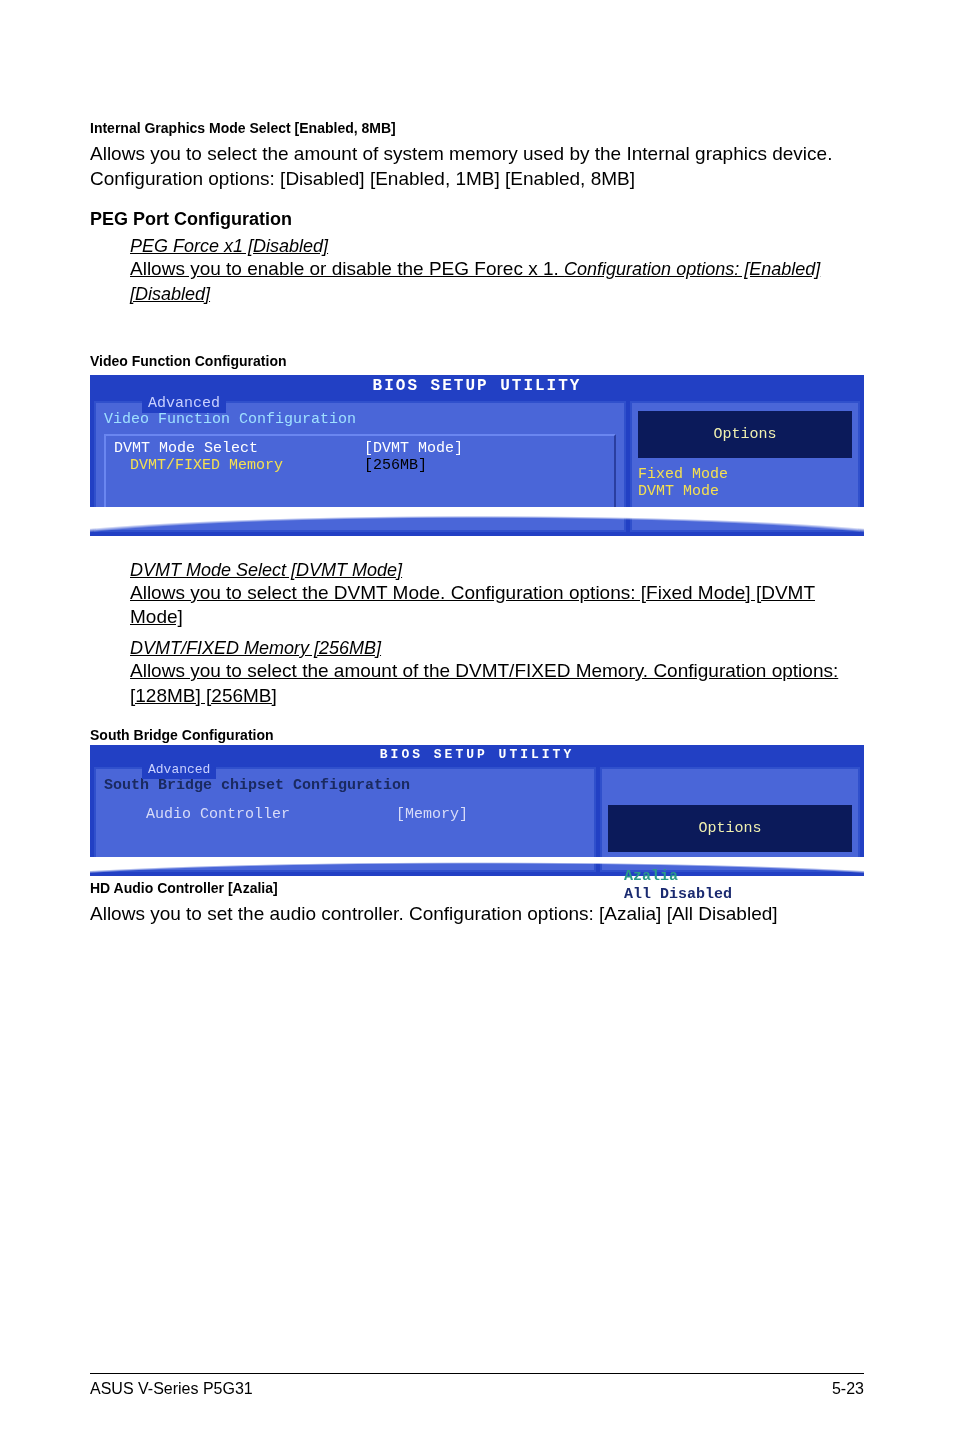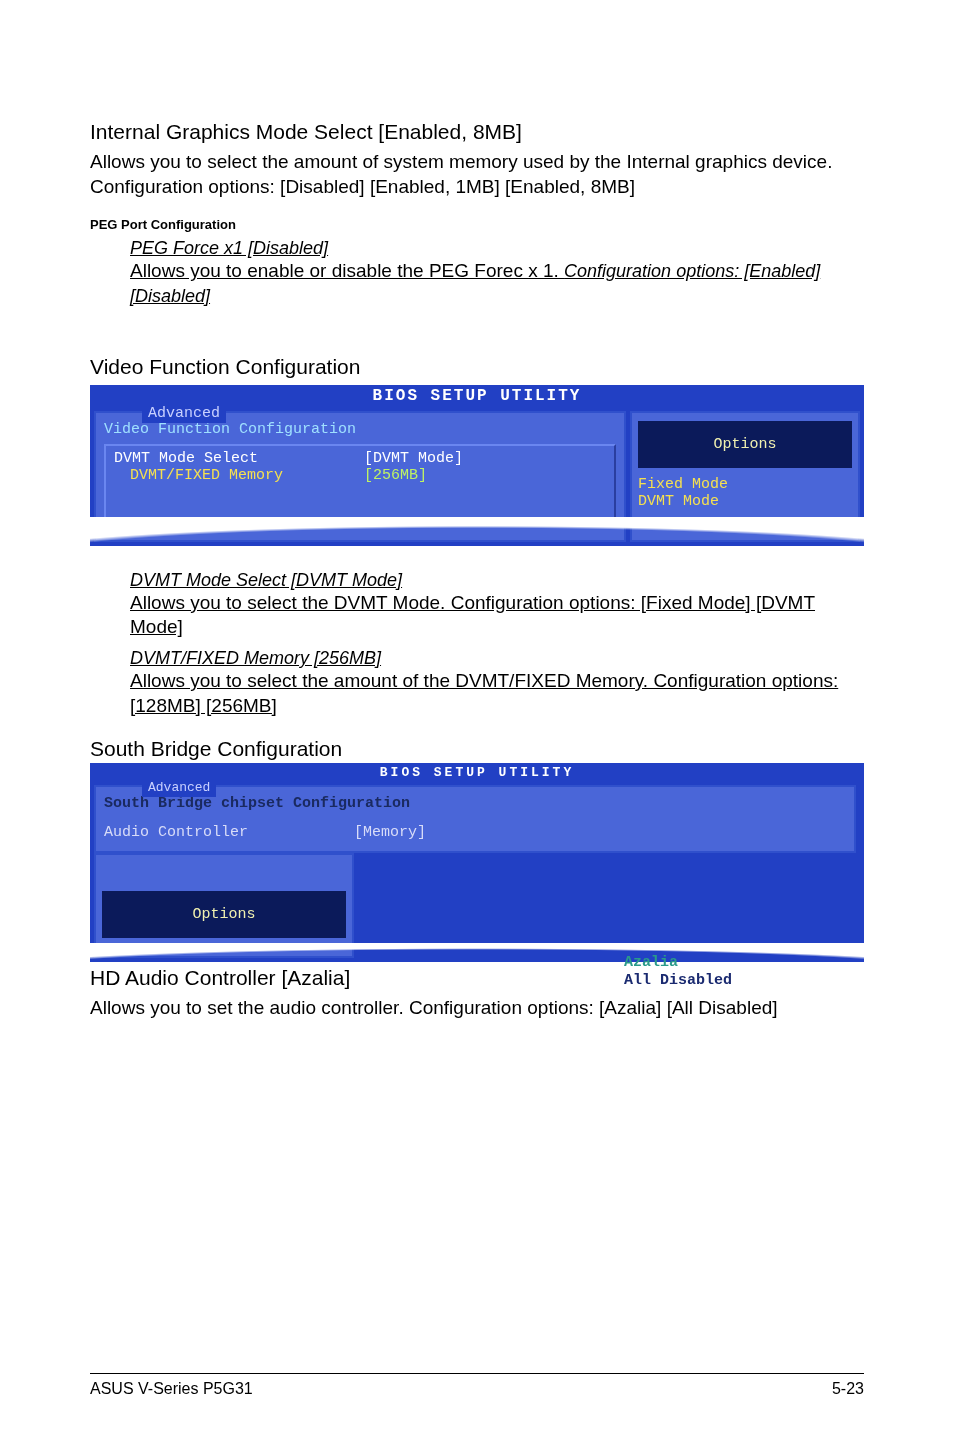--- a/index.html
+++ b/index.html
@@ -1,59 +1,59 @@
 <!DOCTYPE html>
 <html><head>
 <meta charset="utf-8">
 <style>
   * { box-sizing: border-box; margin: 0; padding: 0; }
   html, body { width: 954px; height: 1438px; font-family: Arial, Helvetica, sans-serif; background: #fff; color: #000; }
   body { padding: 120px 90px 40px 90px; position: relative; }
 
-  .h2 { font-size: 21px; font-weight: normal; margin-bottom: 6px; }
-  .h3 { font-size: 13px; font-weight: bold; margin-bottom: 6px; }
+  .h2 { font-size: 14px; font-weight: bold; margin-bottom: 6px; }
+  .h3 { font-size: 18px; font-weight: bold; margin-bottom: 6px; }
   .para { font-size: 19px; line-height: 1.3; margin-bottom: 10px; }
   .indent-block { padding-left: 40px; margin-top: 6px; margin-bottom: 18px; }
   .u-italic { text-decoration: underline; font-style: italic; font-size: 18px; }
   .inline-italic { font-style: italic; font-size: 18px; }
   .runin { font-size: 19px; line-height: 1.3; text-decoration: underline; }
   .bios-header { background: #2240c4; color: #fff; text-align: center; font-family: "Courier New", monospace; font-weight: bold; letter-spacing: 2px; font-size: 16px; padding: 2px 0 0 0; height: 22px; }
   .tab-label { position: absolute; left: 52px; top: 20px; background: #2240c4; color: #c8d0ff; font-family: "Courier New", monospace; font-size: 15px; padding: 0px 6px 0 6px; height: 18px; line-height: 18px; z-index: 3; }
 
   .bios-body { display: flex; background: #2240c4; padding: 4px; }
   .bios-left { flex: 1; background: #4a66d8; margin: 0 4px 0 0; position: relative; padding: 4px 0 10px 0; font-family: "Courier New", monospace; font-size: 15px; color: #fff; border: 2px solid #3050cc; }
   .bios-right { width: 230px; background: #4a66d8; position: relative; padding: 8px 6px 10px 6px; font-family: "Courier New", monospace; font-size: 15px; color: #fff; border: 2px solid #3050cc; }
 
   .inset-panel { margin: 6px 8px 0 8px; border-top: 2px solid #6a86f0; border-left: 2px solid #6a86f0; border-right: 2px solid #2a3ea0; border-bottom: 2px solid #2a3ea0; padding: 4px 8px 12px 8px; }
   .panel-title2 { color: #1a2a60; font-weight: bold; margin: 4px 8px 12px 8px; }
   .setting-row { display: flex; }
   .setting-label { width: 250px; }
   .setting-val { color: #fff; }
-  .setting-val-y { color: #bef264; text-align: center; }
+  .setting-val-y { color: #000000; text-align: center; }
   .setting-label-y { color: #f5e050; }
   .indent-setting { padding-left: 16px; }
 
   .options-box { background: #0b1a5a; color: #f0f0b0; text-align: center; padding: 15px 0; margin-bottom: 8px; }
   .opt-line { color: #f5e050; }
 
   .curve-mask { position: absolute; left: 0; right: 0; bottom: -1px; height: 30px; background: radial-gradient(ellipse 120% 60px at 50% 40px, rgba(255,255,255,0) 48%, #fff 52%); pointer-events: none; }
 
   .section-gap-lg { margin-top: 46px; }
   .section-gap-md { margin-top: 18px; }
 
   .footer { position: absolute; left: 90px; right: 90px; bottom: 40px; border-top: 1px solid #000; padding-top: 6px; display: flex; justify-content: space-between; font-size: 16px; }
 
   .bios-wrap { position: relative; margin-top: 4px; margin-bottom: 24px; }
   .bios-wrap .curve-mask { z-index: 5; }
 
   
   .bios-body.small .bios-left { padding-bottom: 4px; }
   .bios-body.small .bios-right { width: 260px; }
   .bios-body.small .options-box { margin-top: 28px; }
-  .bios-body.small { min-height: 80px; flex-direction: column; }
+  .bios-body.small { min-height: 80px; }
 
   
   .outer-title { color: #9fe0ff; margin: 4px 8px 2px 8px; }
 
 </style>
 </head>
 <body>
 
 <div class="h2">Internal Graphics Mode Select [Enabled, 8MB]</div>
 <div class="para">Allows you to select the amount of system memory used by the Internal graphics device. Configuration options: [Disabled] [Enabled, 1MB] [Enabled, 8MB]</div>
@@ -106,21 +106,21 @@
 
 <div class="h2" style="margin-top:4px;">South Bridge Configuration</div>
 
 <div class="bios-wrap" style="margin-top:-4px; margin-bottom:4px;">
   <div class="bios-header" style="font-size:13px; letter-spacing:3px; height:18px;">BIOS SETUP UTILITY</div>
   <div class="tab-label" style="top:16px; font-size:13px;">Advanced</div>
   <div class="bios-body small">
     <div class="bios-left">
       <div class="panel-title2">South Bridge chipset Configuration</div>
       <div class="setting-row" style="padding:0 8px;">
-        <div class="setting-label" style="color:#d8dcf8;">Audio Controller</div>
+        <div class="setting-label" style="color:#d8dcf8;margin-left:42px;">Audio Controller</div>
         <div class="setting-val" style="color:#d8dcf8;">[Memory]</div>
       </div>
       <div style="height:6px;"></div>
     </div>
     <div class="bios-right">
       <div class="options-box">Options</div>
     </div>
   </div>
   <div class="curve-mask" style="height:20px; background: radial-gradient(ellipse 120% 40px at 50% 26px, rgba(255,255,255,0) 48%, #fff 52%);"></div>
 </div>

